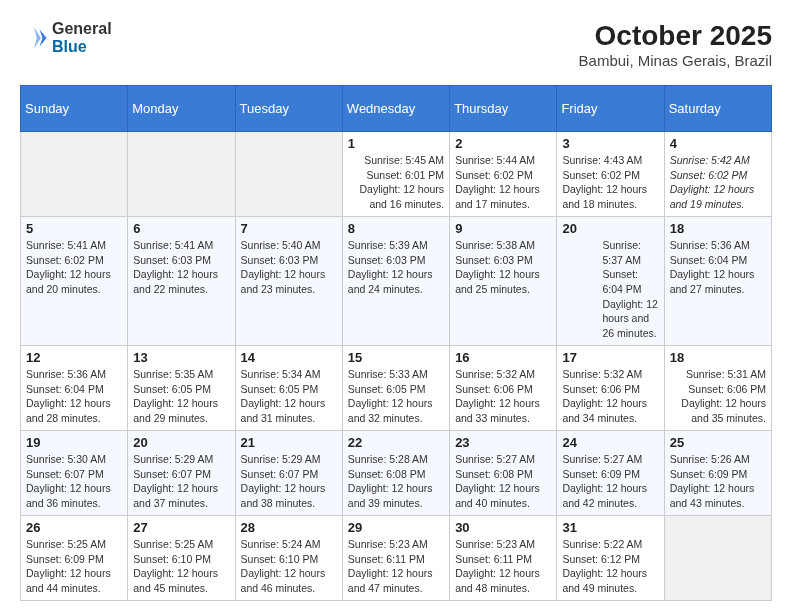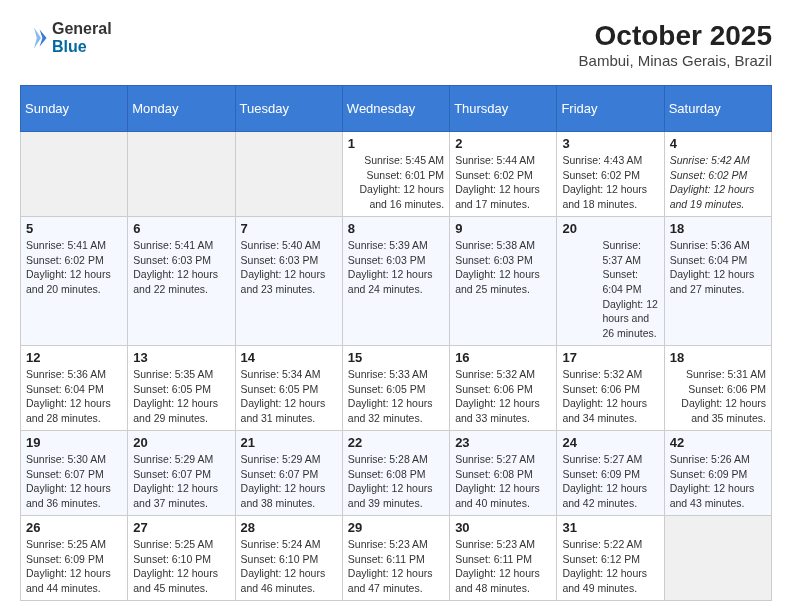--- a/index.html
+++ b/index.html
@@ -279,21 +279,21 @@
 Sunset: 6:08 PM
 Daylight: 12 hours and 40 minutes.</div>
         </td>
         <td>
           <span class="day-num">24</span>
           <div class="day-info" style="white-space: pre-line;">Sunrise: 5:27 AM
 Sunset: 6:09 PM
 Daylight: 12 hours and 42 minutes.</div>
         </td>
         <td>
-          <span class="day-num">42</span>
+          <span class="day-num">25</span>
           <div class="day-info" style="white-space: pre-line;">Sunrise: 5:26 AM
 Sunset: 6:09 PM
 Daylight: 12 hours and 43 minutes.</div>
         </td>
       </tr>
       <tr class="week-row">
         <td>
           <span class="day-num">26</span>
           <div class="day-info" style="white-space: pre-line;">Sunrise: 5:25 AM
 Sunset: 6:09 PM

